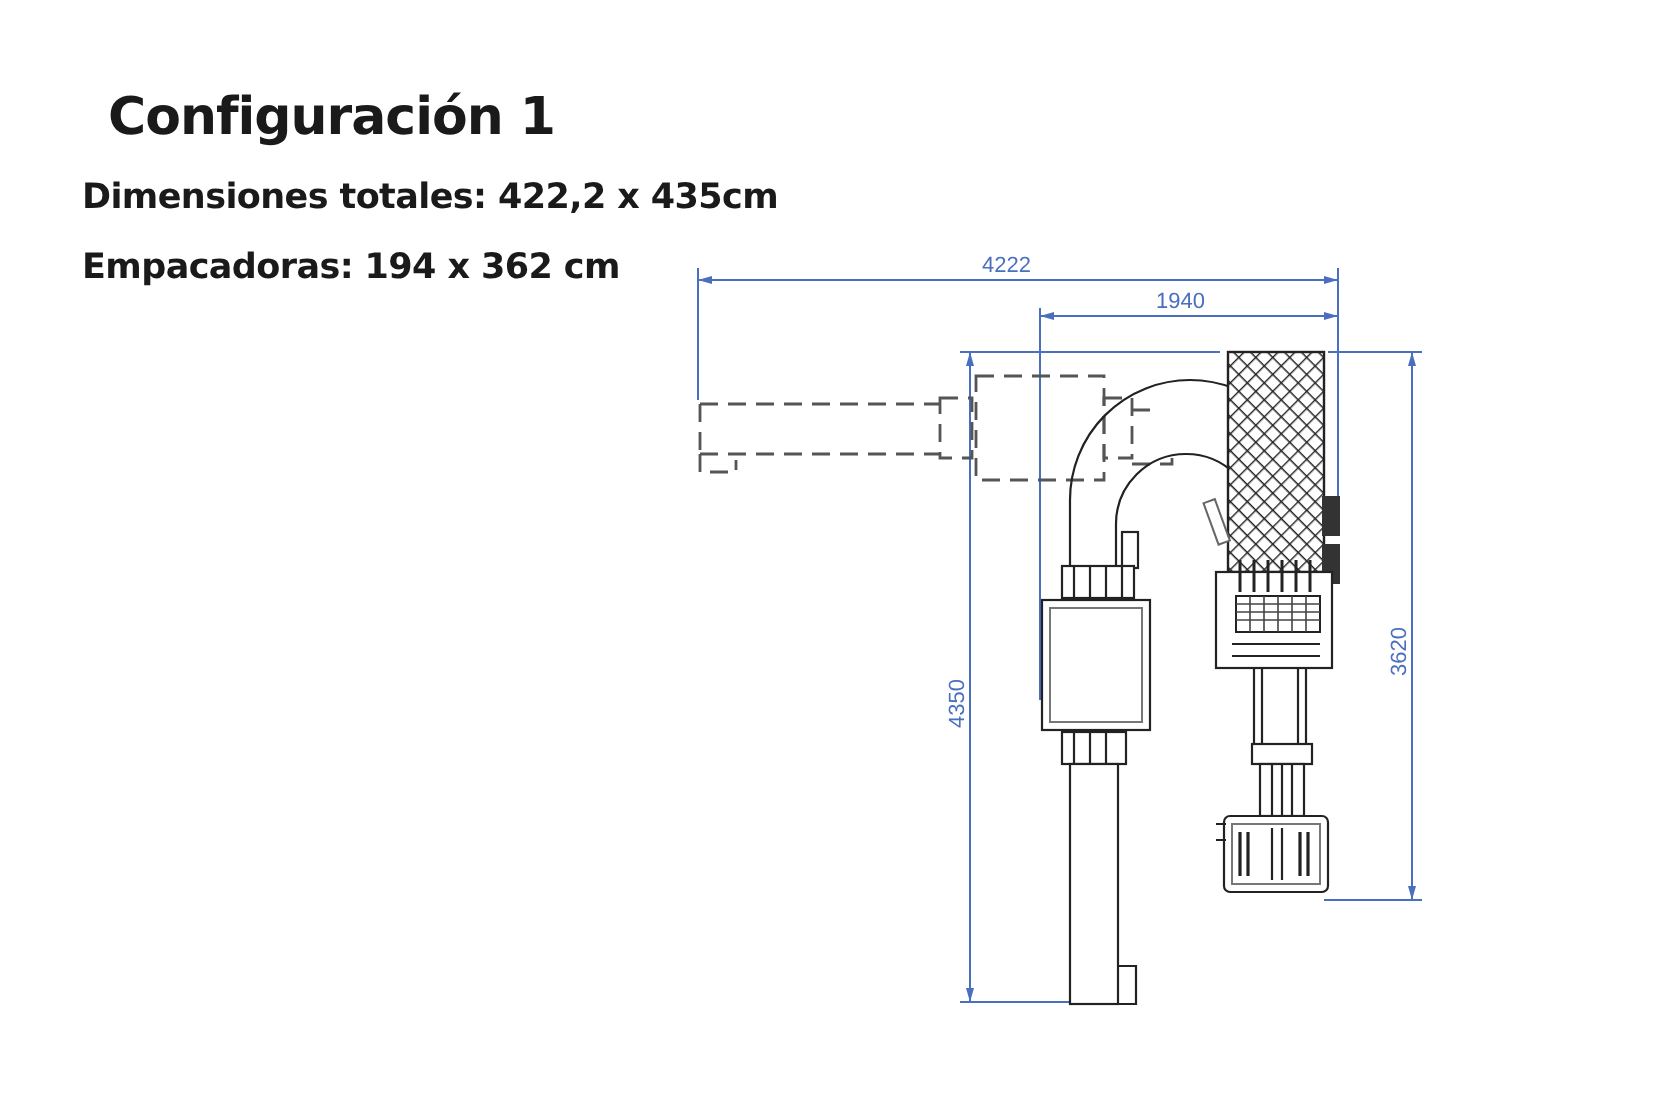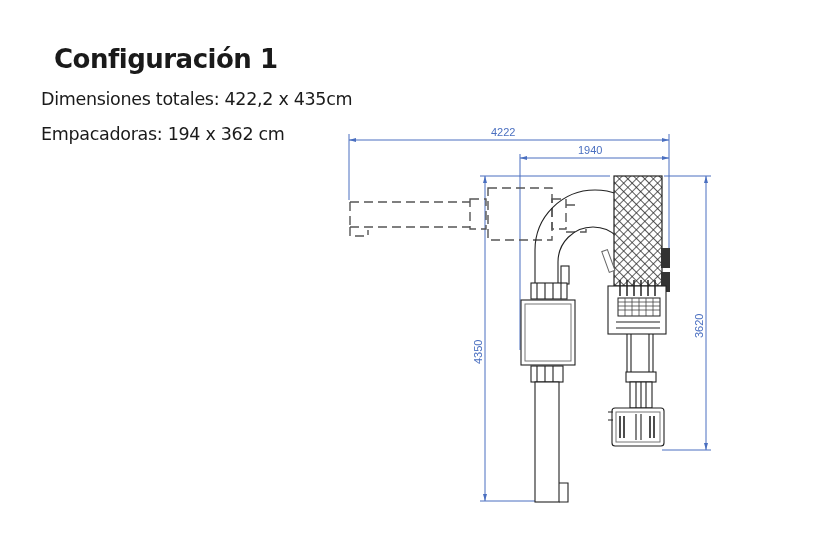--- a/index.html
+++ b/index.html
@@ -1,18 +1,18 @@
 <!DOCTYPE html>
 <html><head>
 <meta charset="utf-8">
 <style>
   html, body { margin:0; padding:0; background:#ffffff; }
   body { width:837px; height:558px; position:relative; overflow:hidden; font-family:"Liberation Sans", sans-serif; }
   .title { position:absolute; left:41px; top:44px; font-size:26px; font-weight:bold; color:#1a1a1a; font-family:"DejaVu Sans", sans-serif; letter-spacing:-0.5px;margin-left:13px; }
-  .sub { position:absolute; left:41px; font-size:17.5px; font-weight:normal; color:#1a1a1a; font-family:"DejaVu Sans", sans-serif; letter-spacing:-0.3px; }
+  .sub { position:absolute; left:41px; font-size:17.5px; font-weight:bold; color:#1a1a1a; font-family:"DejaVu Sans", sans-serif; letter-spacing:-0.3px; }
   .sub1 { top:89px; }
   .sub2 { top:124px; }
   svg.drawing { position:absolute; left:0; top:0; }
   .dim { stroke:#4a6fc0; stroke-width:1; fill:none; }
   .dimtext { fill:#4a6fc0; font-family:"Liberation Sans", sans-serif; font-size:11px; }
   .dash { stroke:#555; stroke-width:1.4; fill:none; stroke-dasharray:9 5; }
   .mach { stroke:#222; stroke-width:1.1; fill:none; }
   .machf { stroke:#222; stroke-width:1.1; fill:#fff; }
   .grey { stroke:#777; stroke-width:1; fill:none; }
 </style>

